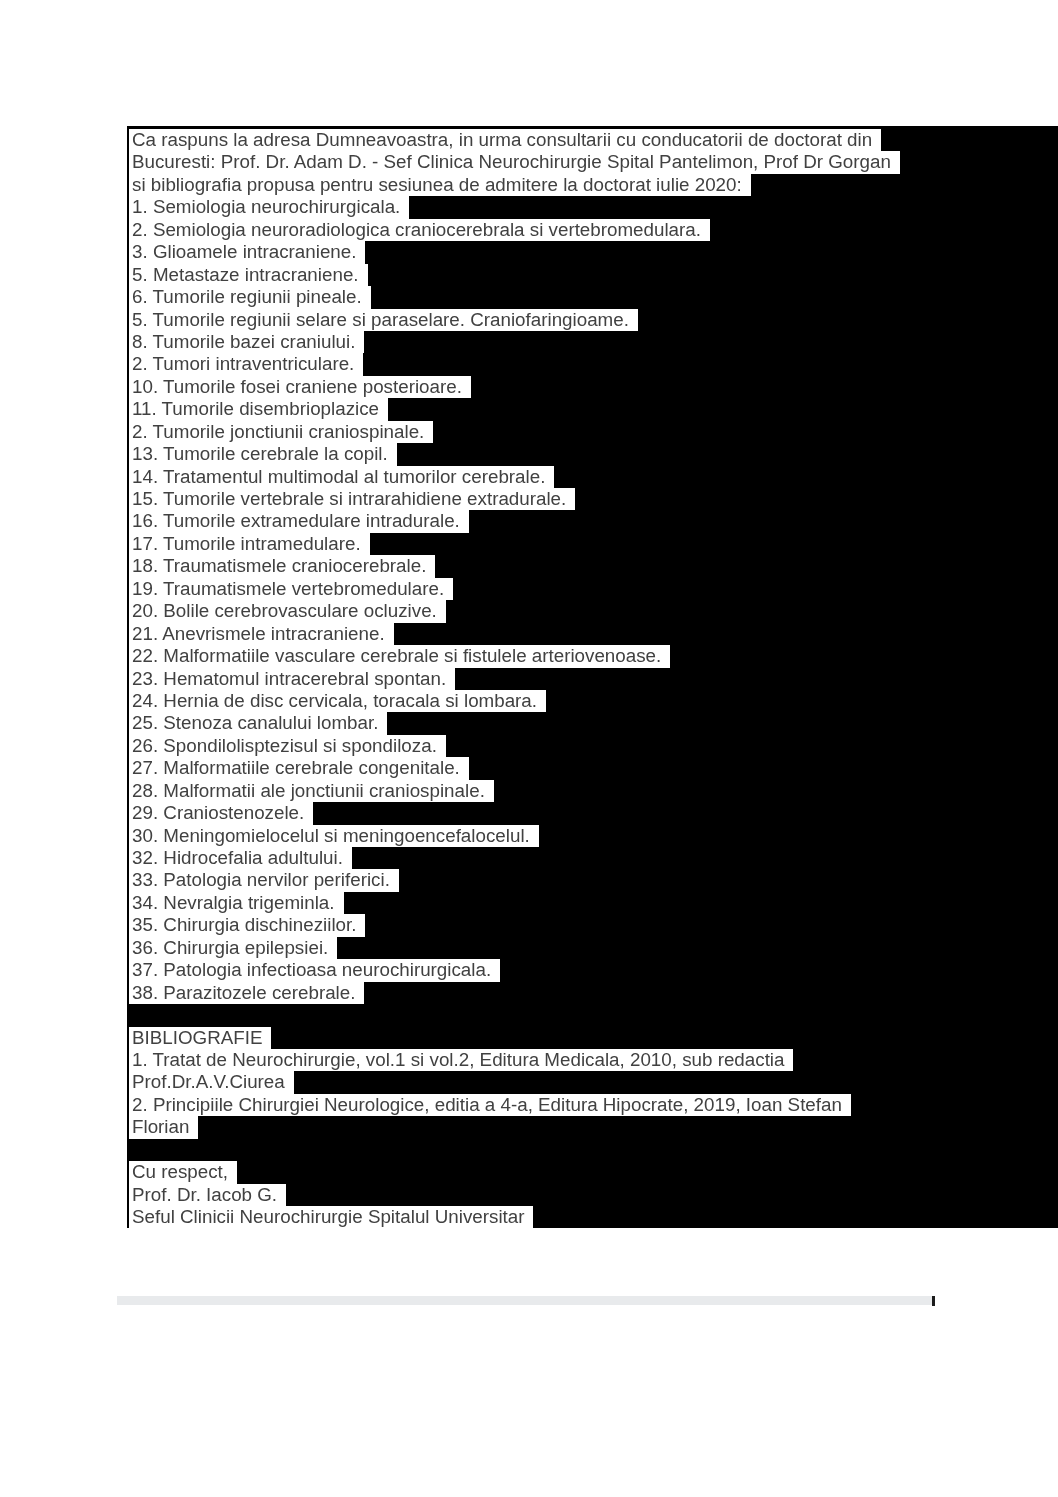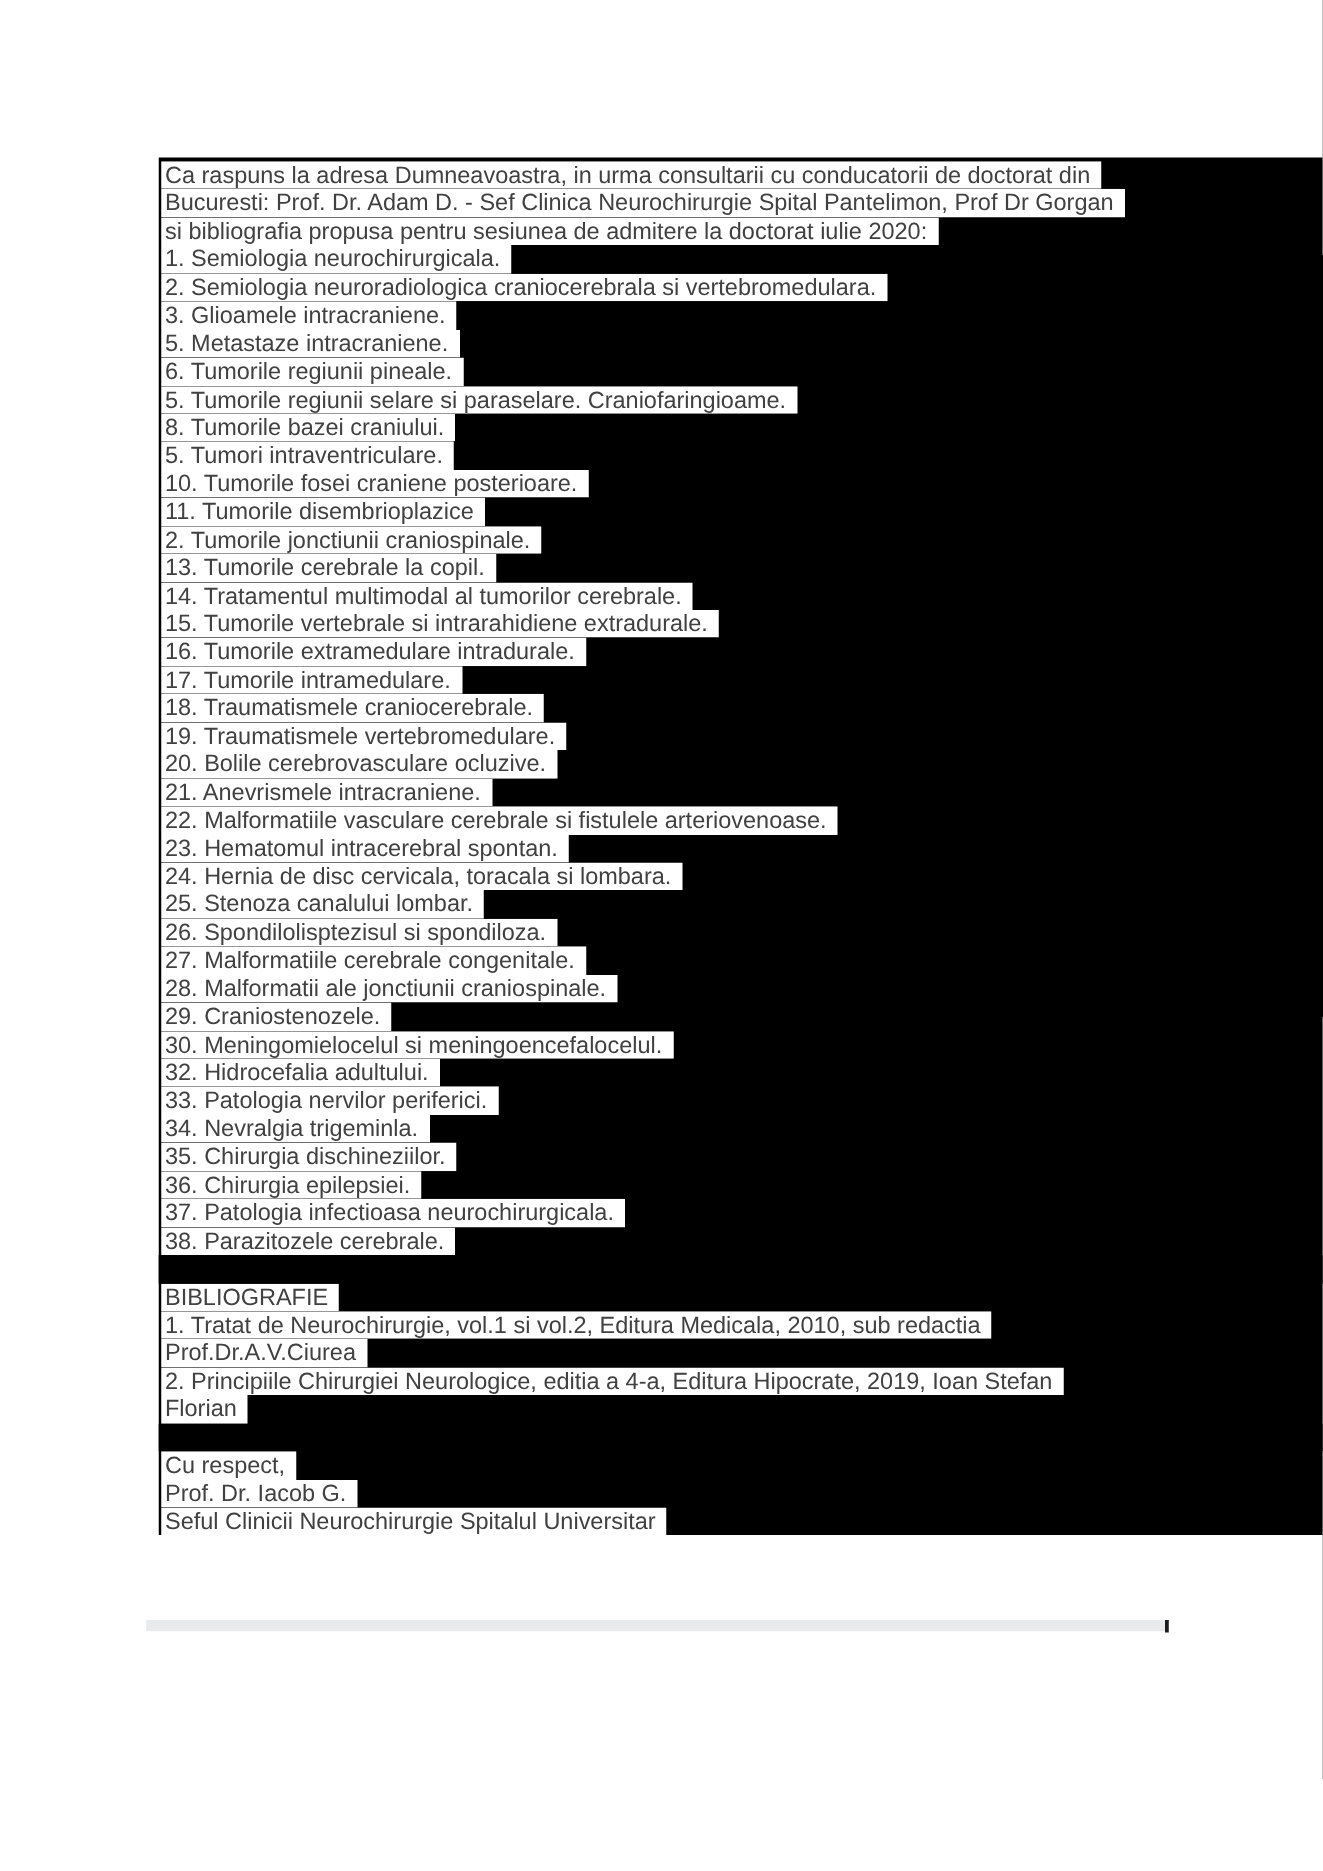--- a/index.html
+++ b/index.html
@@ -69,21 +69,21 @@
       <div class="line"><span class="t">si bibliografia propusa pentru sesiunea de admitere la doctorat iulie 2020:</span></div>
     </div>
   <div>
       <div class="line"><span class="t">1. Semiologia neurochirurgicala.</span></div>
       <div class="line"><span class="t">2. Semiologia neuroradiologica craniocerebrala si vertebromedulara.</span></div>
       <div class="line"><span class="t">3. Glioamele intracraniene.</span></div>
       <div class="line"><span class="t">5. Metastaze intracraniene.</span></div>
       <div class="line"><span class="t">6. Tumorile regiunii pineale.</span></div>
       <div class="line"><span class="t">5. Tumorile regiunii selare si paraselare. Craniofaringioame.</span></div>
       <div class="line"><span class="t">8. Tumorile bazei craniului.</span></div>
-      <div class="line"><span class="t">5. Tumori intraventriculare.</span></div>
+      <div class="line"><span class="t">2. Tumori intraventriculare.</span></div>
       <div class="line"><span class="t">10. Tumorile fosei craniene posterioare.</span></div>
       <div class="line"><span class="t">11. Tumorile disembrioplazice</span></div>
       <div class="line"><span class="t">2. Tumorile jonctiunii craniospinale.</span></div>
       <div class="line"><span class="t">13. Tumorile cerebrale la copil.</span></div>
       <div class="line"><span class="t">14. Tratamentul multimodal al tumorilor cerebrale.</span></div>
       <div class="line"><span class="t">15. Tumorile vertebrale si intrarahidiene extradurale.</span></div>
       <div class="line"><span class="t">16. Tumorile extramedulare intradurale.</span></div>
       <div class="line"><span class="t">17. Tumorile intramedulare.</span></div>
       <div class="line"><span class="t">18. Traumatismele craniocerebrale.</span></div>
       <div class="line"><span class="t">19. Traumatismele vertebromedulare.</span></div>

